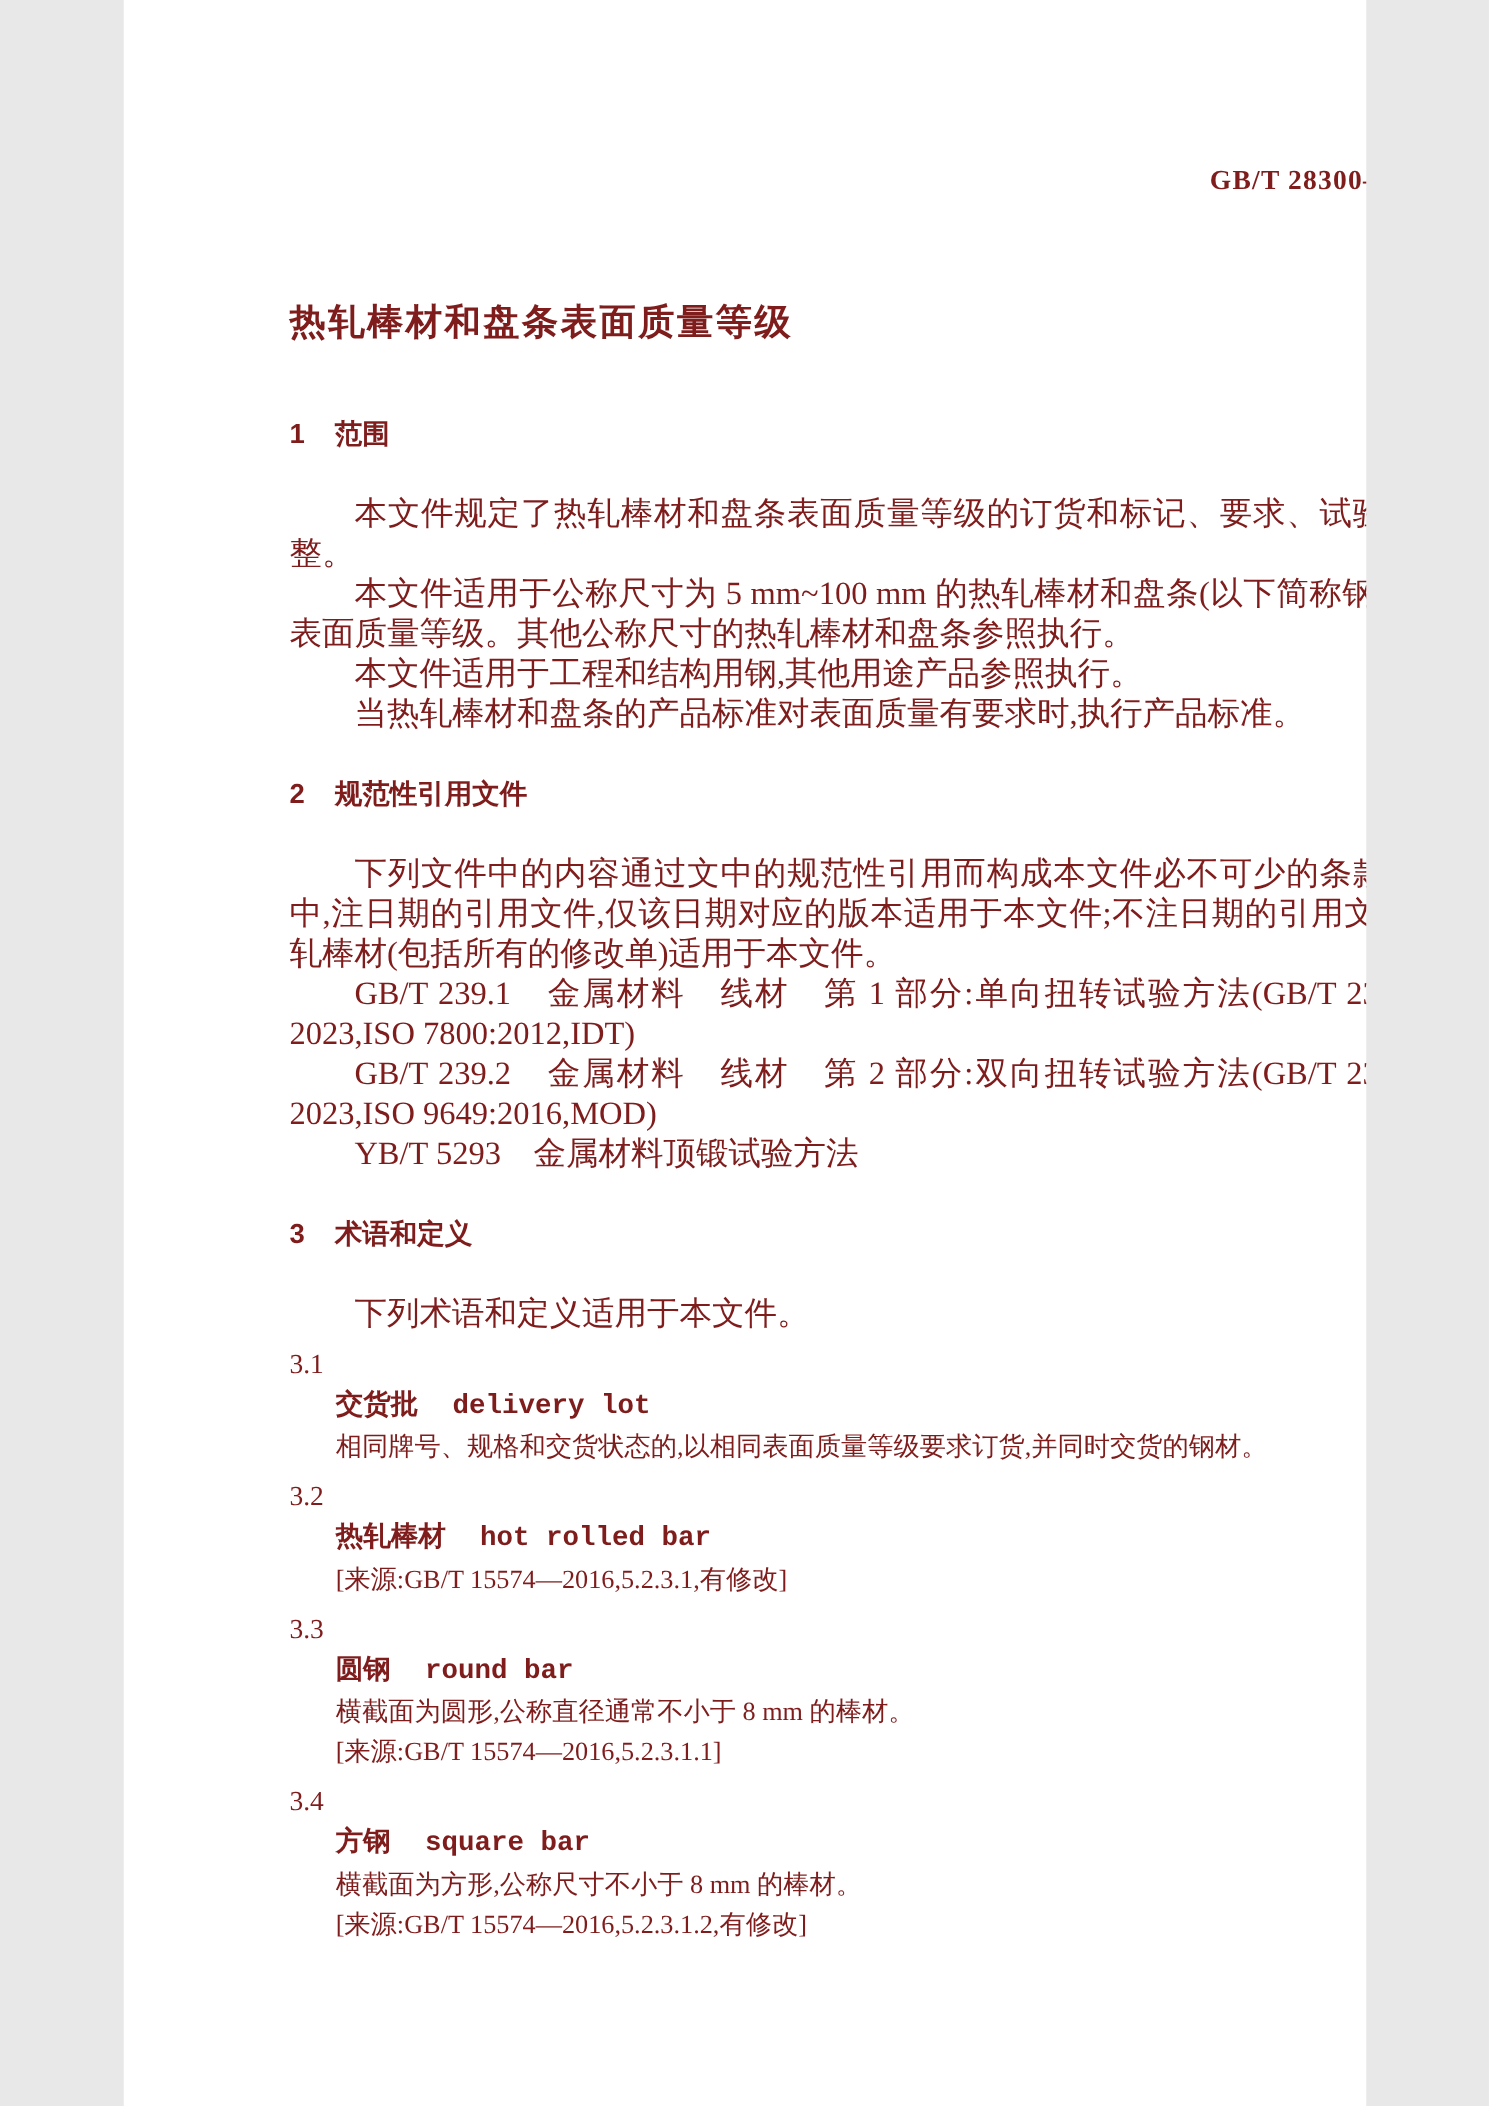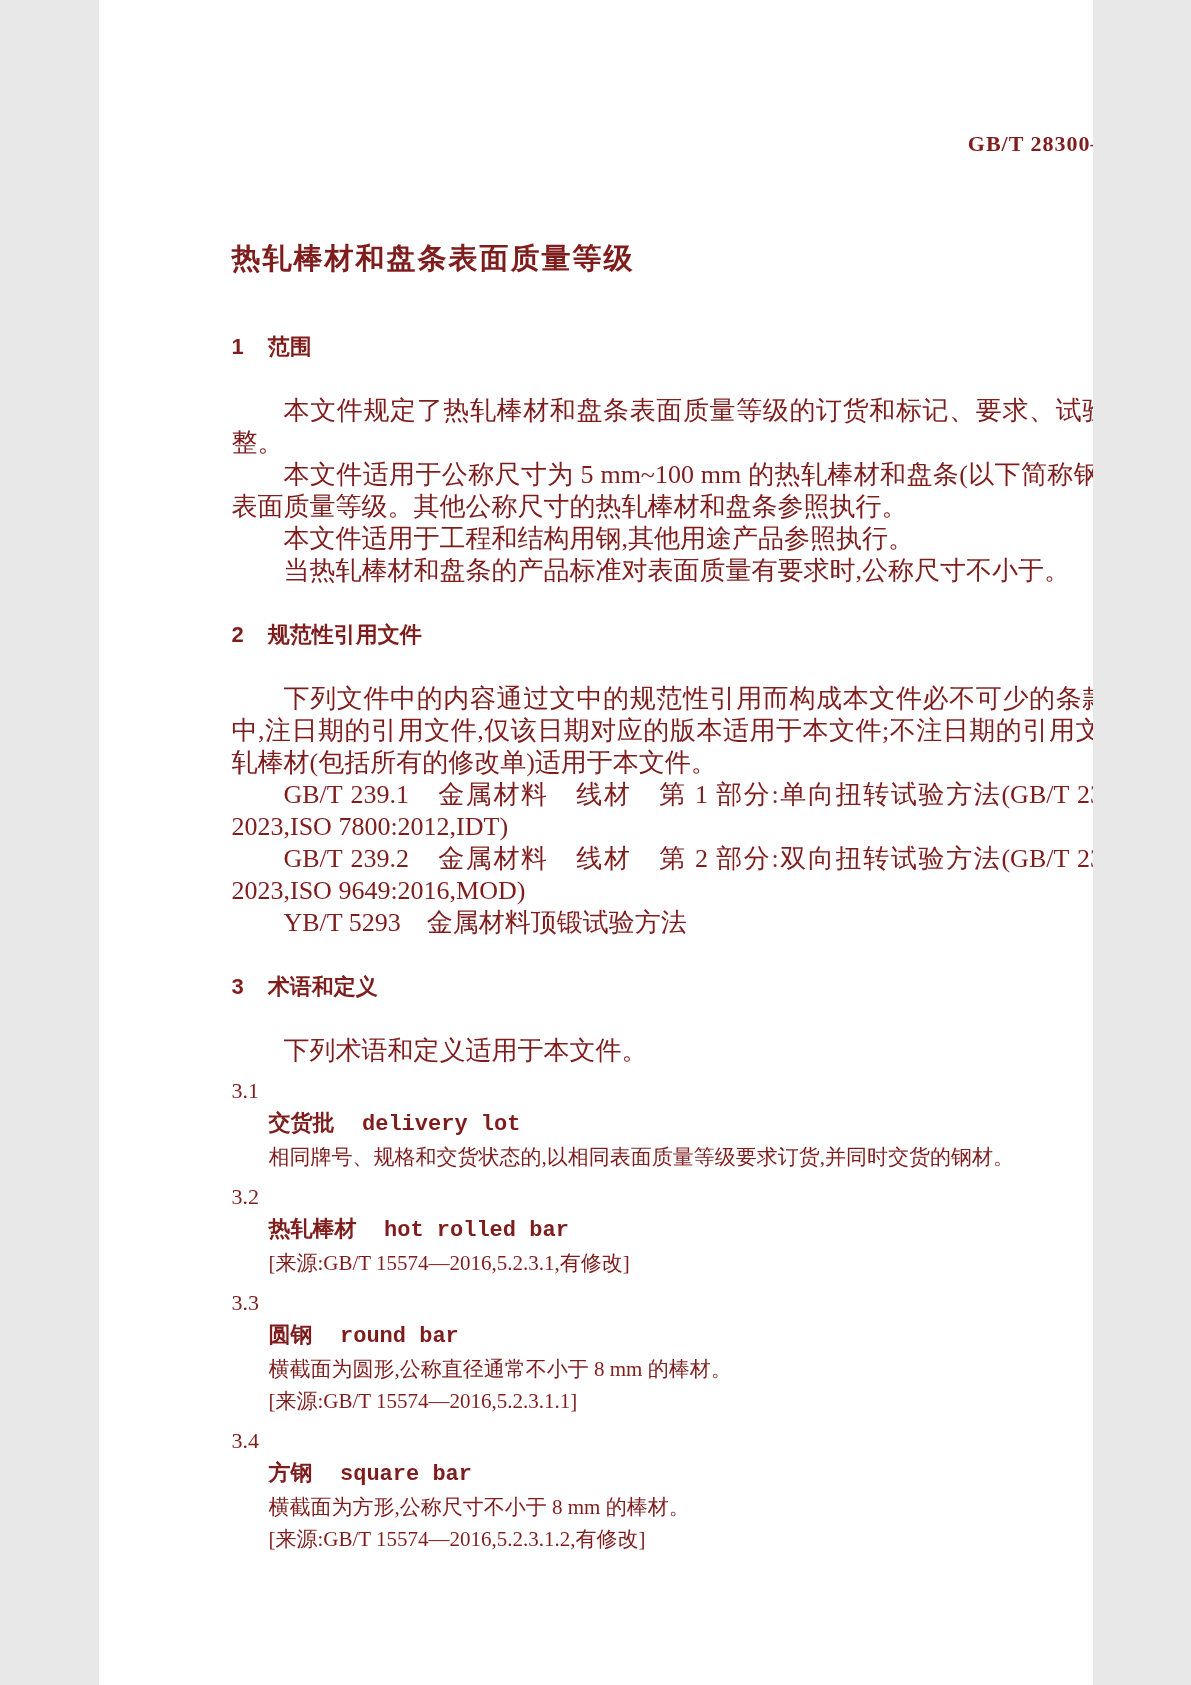--- a/index.html
+++ b/index.html
@@ -105,21 +105,21 @@
 
     <div class="doc-title">热轧棒材和盘条表面质量等级</div>
 
     <div class="sec-heading">
       <span class="sec-num">1</span>
       <span>范围</span>
     </div>
     <p class="para">本文件规定了热轧棒材和盘条表面质量等级的订货和标记、要求、试验、修整。</p>
     <p class="para">本文件适用于公称尺寸为 5 mm~100 mm 的热轧棒材和盘条(以下简称钢材)的表面质量等级。其他公称尺寸的热轧棒材和盘条参照执行。</p>
     <p class="para">本文件适用于工程和结构用钢,其他用途产品参照执行。</p>
-    <p class="para">当热轧棒材和盘条的产品标准对表面质量有要求时,公称尺寸不小于。</p>
+    <p class="para">当热轧棒材和盘条的产品标准对表面质量有要求时,执行产品标准。</p>
 
     <div class="sec-heading">
       <span class="sec-num">2</span>
       <span>规范性引用文件</span>
     </div>
     <p class="para">下列文件中的内容通过文中的规范性引用而构成本文件必不可少的条款。其中,注日期的引用文件,仅该日期对应的版本适用于本文件;不注日期的引用文件,热轧棒材(包括所有的修改单)适用于本文件。</p>
     <p class="para">GB/T 239.1　金属材料　线材　第 1 部分:单向扭转试验方法(GB/T 239.1—2023,ISO 7800:2012,IDT)</p>
     <p class="para">GB/T 239.2　金属材料　线材　第 2 部分:双向扭转试验方法(GB/T 239.2—2023,ISO 9649:2016,MOD)</p>
     <p class="para">YB/T 5293　金属材料顶锻试验方法</p>
 

